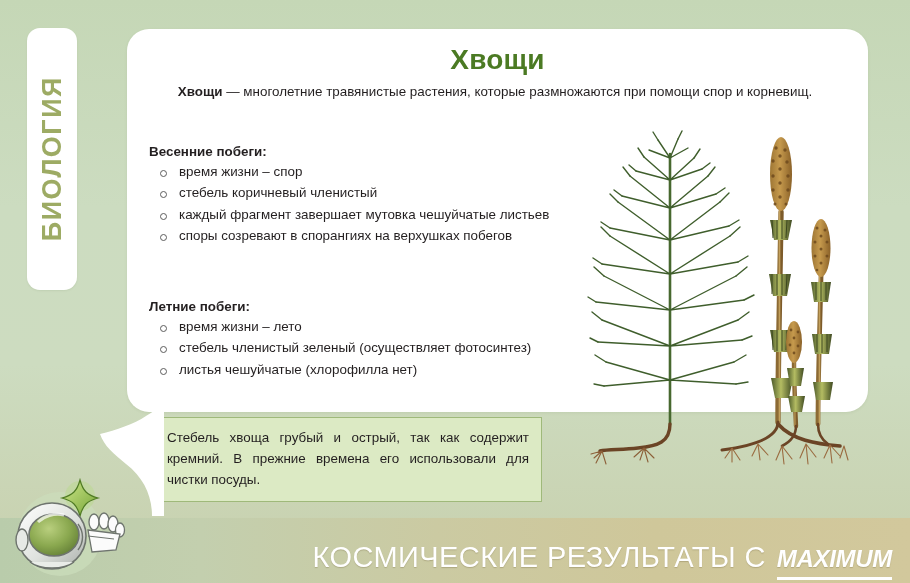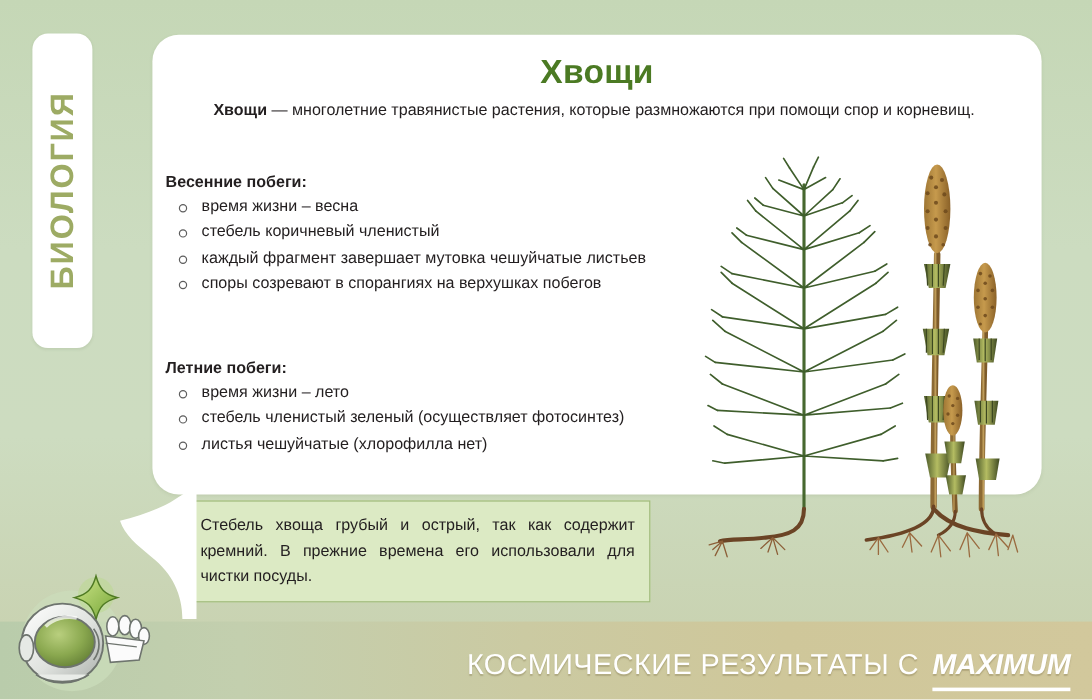--- a/index.html
+++ b/index.html
@@ -88,21 +88,21 @@
     width: 692px;
     font-size: 13.4px;
     line-height: 1.55;
     color: #231f20;
     text-align: center;
   }
   .intro b { font-weight: bold; }
 
   .section {
     position: absolute;
-    left: 11px;
+    left: 22px;
     width: 420px;
   }
   .section-spring { top: 115px; }
   .section-summer { top: 270px; }
 
   .section-heading {
     font-size: 13.4px;
     font-weight: bold;
     color: #231f20;
     margin: 0 0 3px 0;
@@ -165,21 +165,21 @@
   
   .footer-text {
     position: absolute;
     right: 18px; top: 541px;
     display: flex;
     align-items: baseline;
     gap: 11px;
     color: #ffffff;
   }
   .footer-tagline {
-    font-size: 24px;
+    font-size: 29px;
     font-weight: normal;
     letter-spacing: 0.4px;
     text-shadow: 0 1px 1px rgba(120,110,70,0.35);
     white-space: nowrap;
   }
   .footer-logo {
     font-size: 24px;
     font-weight: bold;
     font-style: italic;
     letter-spacing: -0.3px;
@@ -205,21 +205,21 @@
 
     <div class="title">Хвощи</div>
 
     <div class="intro">
       <b>Хвощи</b><span> — многолетние травянистые растения, которые размножаются при помощи спор и корневищ.</span>
     </div>
 
     <div class="section section-spring">
       <div class="section-heading">Весенние побеги:</div>
       <ul class="bullets">
-        <li>время жизни – весна</li>
+        <li>время жизни – спор</li>
         <li>стебель коричневый членистый</li>
         <li>каждый фрагмент завершает мутовка чешуйчатые листьев</li>
         <li>споры созревают в спорангиях на верхушках побегов</li>
       </ul>
     </div>
 
     <div class="section section-summer">
       <div class="section-heading">Летние побеги:</div>
       <ul class="bullets">
         <li>время жизни – лето</li>

